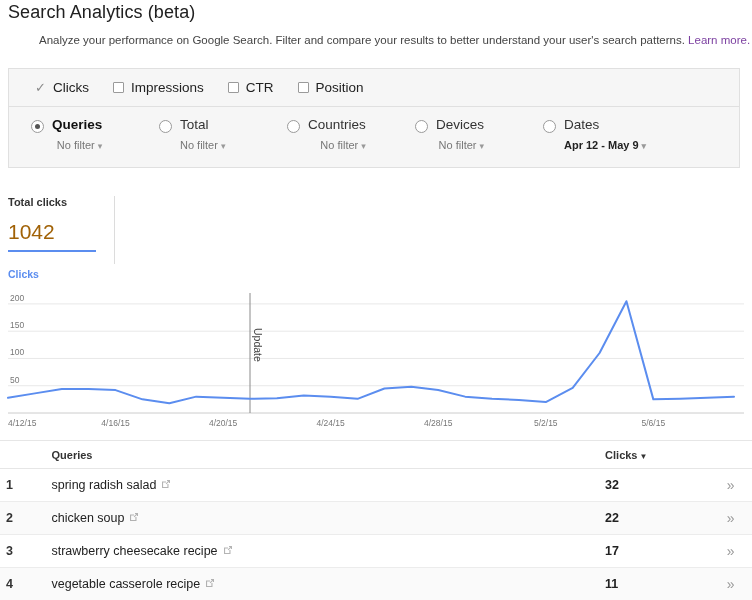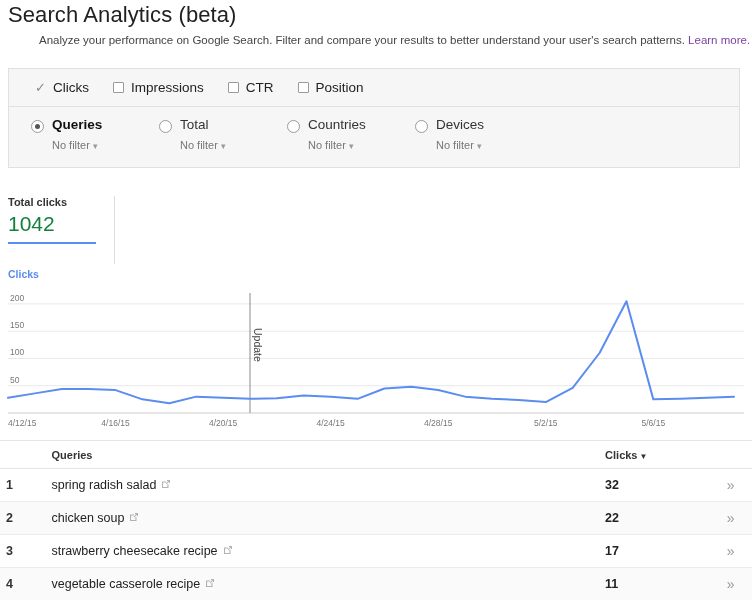--- a/index.html
+++ b/index.html
@@ -14,21 +14,21 @@
     color: #212121;
     -webkit-font-smoothing: antialiased;
     overflow: hidden;
   }
   .page { position: relative; width: 752px; height: 600px; }
 
   
   .page-title {
     position: absolute;
     left: 8px; top: 2px;
-    font-size: 22px;
+    font-size: 18px;
     font-weight: 400;
     color: #212121;
     letter-spacing: 0.1px;
   }
   .page-desc {
     position: absolute;
     left: 8px; top: 34px;
     font-size: 11.5px;
     color: #444444;
     white-space: nowrap;
@@ -122,20 +122,21 @@
   .dim-label {
     font-size: 13.5px;
     color: #333;
   }
   .dim.active .dim-label { font-weight: bold; color: #111; }
   .dim-filter {
     font-size: 11px;
     color: #777;
     margin-top: 7px;
     white-space: nowrap;
+    text-align: right;
   }
   .dim-filter.bold { color: #222; font-weight: bold; }
   .caret-small {
     display: inline-block;
     margin-left: 3px;
     font-size: 9px;
     color: #999;
   }
 
   
@@ -147,22 +148,22 @@
   }
   .total-card { width: 96px; }
   .total-label {
     font-size: 11px;
     font-weight: bold;
     color: #333;
   }
   .total-value {
     font-size: 21px;
     font-weight: 400;
-    color: #15803d;
-    margin-top: 4px;
+    color: #a16207;
+    margin-top: 12px;
   }
   .total-underline {
     margin-top: 6px;
     width: 88px;
     height: 2px;
     background: #5b8def;
   }
   .total-divider {
     width: 1px;
     background: #dcdcdc;
@@ -275,20 +276,27 @@
         <span class="dim-text">
           <span class="dim-label">Countries</span>
           <span class="dim-filter"><span>No filter</span><span class="caret-small">▾</span></span>
         </span>
       </div>
       <div class="dim">
         <span class="radio"></span>
         <span class="dim-text">
           <span class="dim-label">Devices</span>
           <span class="dim-filter"><span>No filter</span><span class="caret-small">▾</span></span>
+        </span>
+      </div>
+      <div class="dim">
+        <span class="radio"></span>
+        <span class="dim-text">
+          <span class="dim-label">Dates</span>
+          <span class="dim-filter bold"><span>Apr 12 - May 9</span><span class="caret-small">▾</span></span>
         </span>
       </div>
     </div>
   </div>
 
   <div class="totals">
     <div class="total-card">
       <div class="total-label">Total clicks</div>
       <div class="total-value">1042</div>
       <div class="total-underline"></div>

